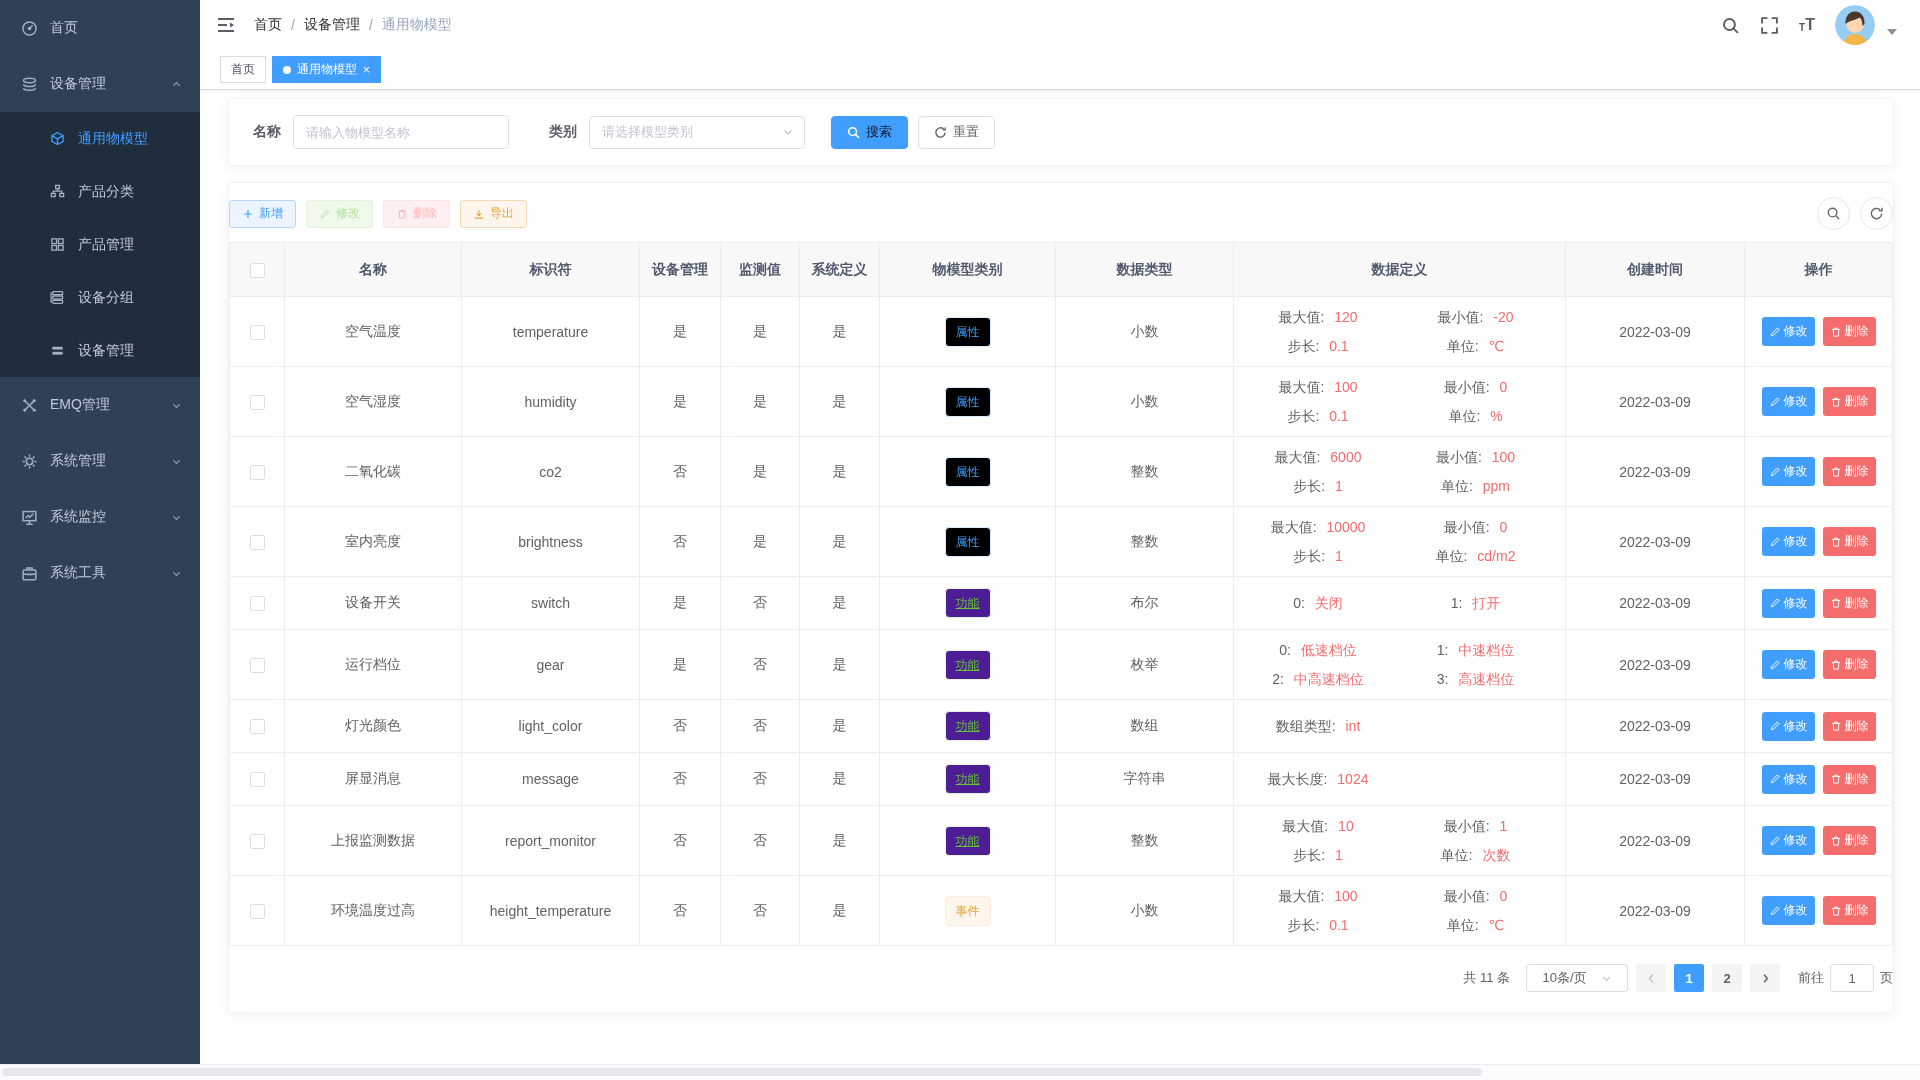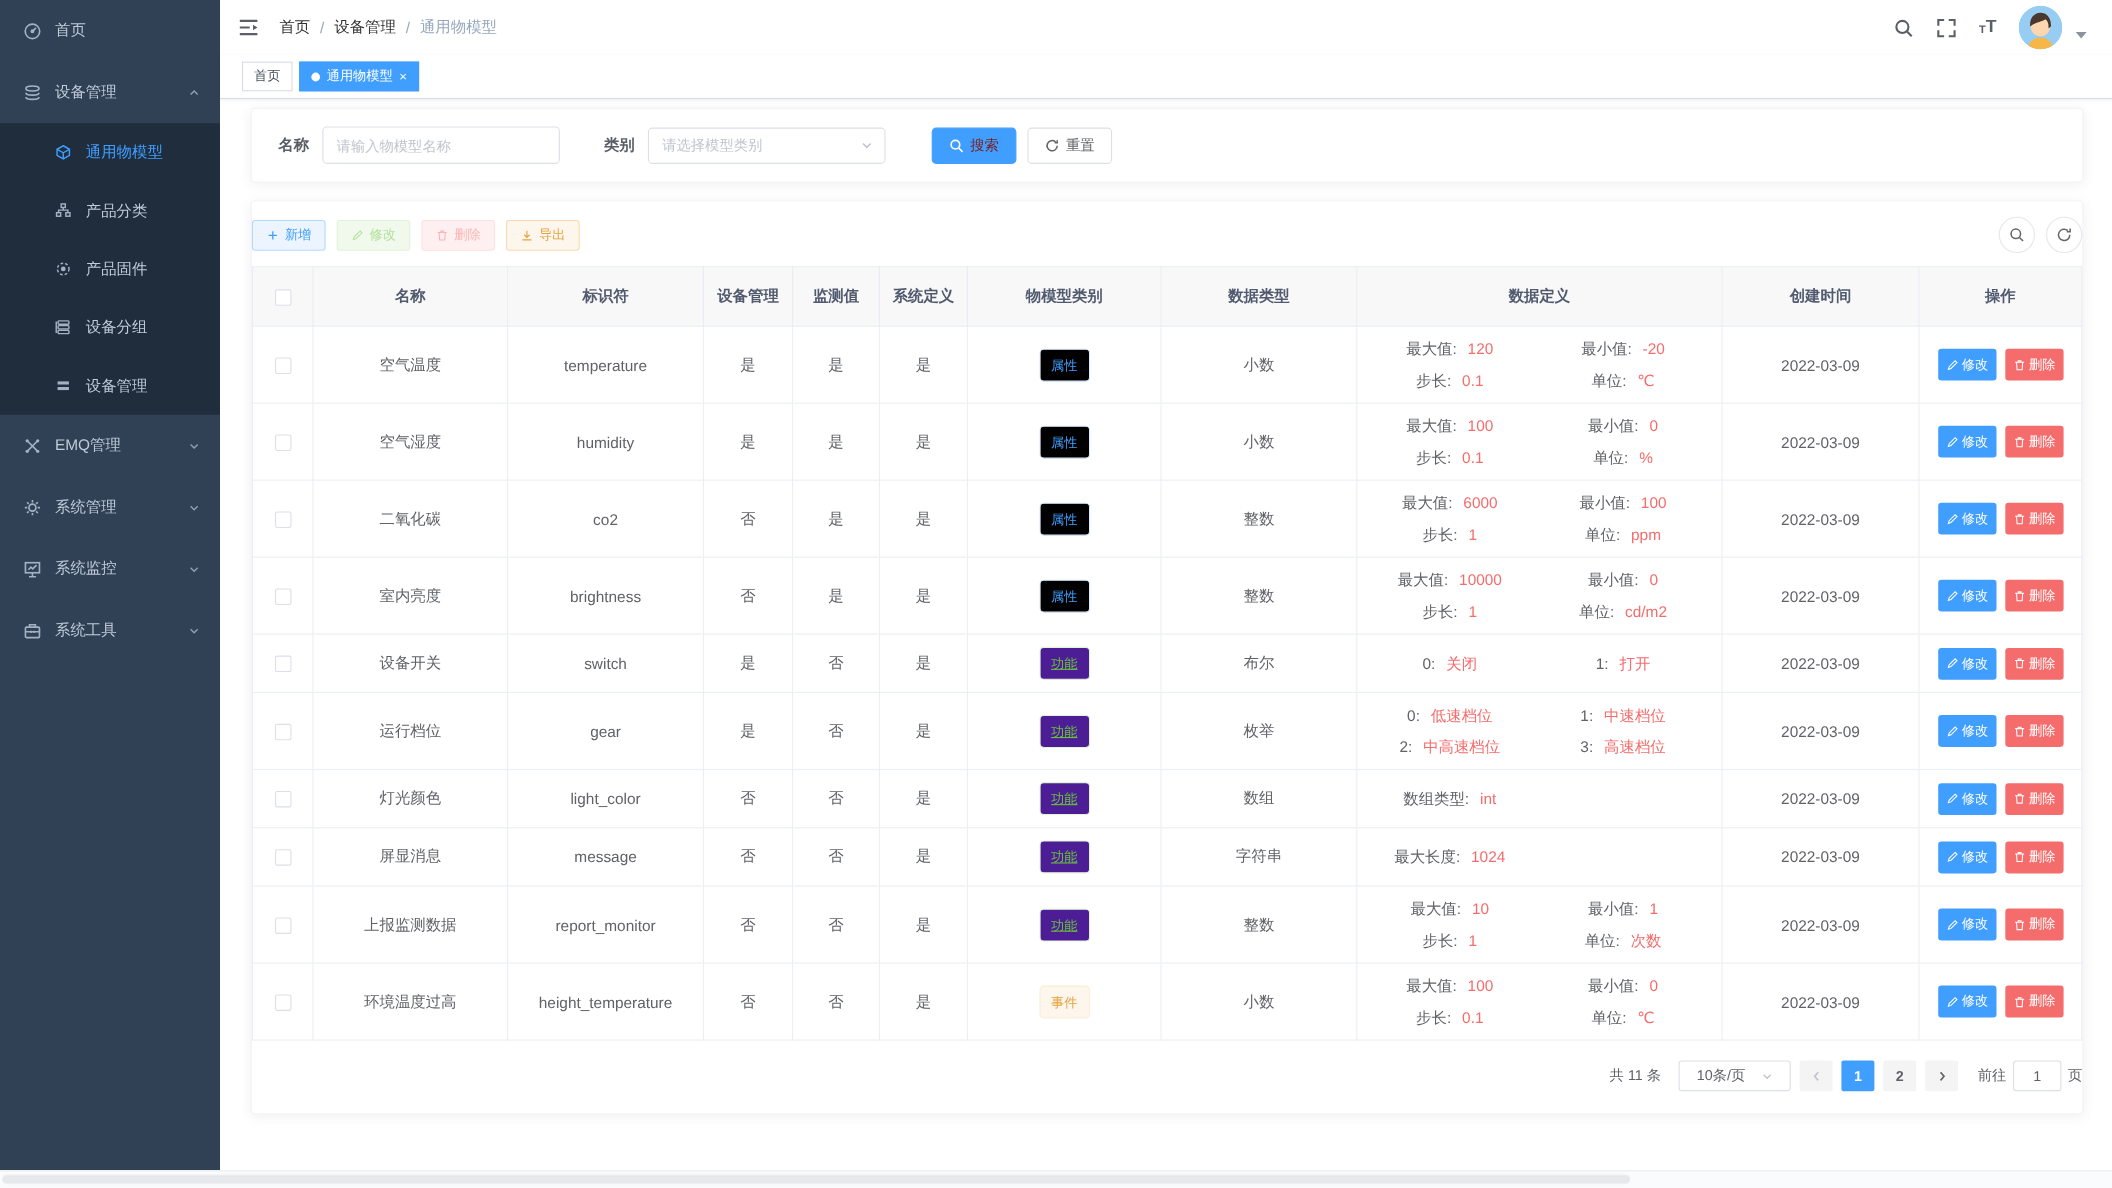--- a/index.html
+++ b/index.html
@@ -58,21 +58,21 @@
   .f-label { font-size:14px; color:#5a5e66; font-weight:700; margin-right:12px; }
   .f-label.second { margin-left:40px; }
   .f-input { width:216px; height:33px; border:1px solid #dcdfe6; border-radius:4px; padding:16px 12px;
     font-size:13px; color:#606266; outline:none; font-family:inherit; }
   .f-input::placeholder { color:#c0c4cc; }
   .f-select { width:216px; height:33px; border:1px solid #dcdfe6; border-radius:4px; padding:0 10px 0 12px;
     display:flex; align-items:center; justify-content:space-between; color:#c0c4cc; font-size:13px; cursor:pointer; background:#fff; }
   .f-select .sel-arrow { color:#c0c4cc; display:flex; }
   .btn { height:33px; border-radius:4px; font-size:13px; display:inline-flex; align-items:center; gap:6px;
     padding:0 15px; cursor:pointer; border:1px solid transparent; font-family:inherit; }
-  .btn-primary { background:#409eff; border-color:#409eff; color:#7f1d1d; margin-left:42px; }
+  .btn-primary { background:#409eff; border-color:#409eff; color:#0f172a; margin-left:26px; }
   .btn-default { background:#fff; border-color:#dcdfe6; color:#606266; margin-left:10px; }
 
   
   .table-card { margin-top:16px; background:#fff; border:1px solid #f2f3f5; border-radius:4px;
     box-shadow:0 2px 12px rgba(0,0,0,.06); padding:14px 0 20px; }
   .toolbar { display:flex; align-items:center; gap:10px; margin-bottom:12px; }
   .btn-mini { height:28px; padding:0 12px; font-size:12px; border-radius:3px; display:inline-flex;
     align-items:center; gap:5px; border:1px solid; cursor:pointer; background:#fff; font-family:inherit; }
   .bm-primary { color:#409eff; background:#ecf5ff; border-color:#b3d8ff; }
   .bm-success { color:#67c23a; background:#f0f9eb; border-color:#c2e7b0; }
@@ -170,25 +170,27 @@
                 <path d="M8 4.9v2.6M3.5 10V7.5h9V10"></path>
                 <rect x="1.5" y="10" width="4" height="3.4"></rect>
                 <rect x="10.5" y="10" width="4" height="3.4"></rect>
               </svg>
             </span>
             <span class="mi-label">产品分类</span>
           </div>
           <div class="menu-item">
             <span class="mi-icon" style="display: inline-flex;">
               <svg width="15" height="15" viewBox="0 0 16 16" fill="none" stroke="currentColor" stroke-width="1.4">
-                <circle cx="8" cy="8" r="5.6" stroke-dasharray="2.6 2"></circle>
-                <circle cx="8" cy="8" r="1.6" fill="currentColor"></circle>
+                <rect x="2" y="2" width="5" height="5"></rect>
+                <rect x="9" y="2" width="5" height="5"></rect>
+                <rect x="2" y="9" width="5" height="5"></rect>
+                <rect x="9" y="9" width="5" height="5"></rect>
               </svg>
             </span>
-            <span class="mi-label">产品固件</span>
+            <span class="mi-label">产品管理</span>
           </div>
           <div class="menu-item">
             <span class="mi-icon" style="display: inline-flex;">
               <svg width="15" height="15" viewBox="0 0 16 16" fill="none" stroke="currentColor" stroke-width="1.4">
                 <rect x="3" y="1.8" width="10.5" height="3.2" rx=".8"></rect>
                 <rect x="3" y="6.4" width="10.5" height="3.2" rx=".8"></rect>
                 <rect x="3" y="11" width="10.5" height="3.2" rx=".8"></rect>
                 <path d="M1.2 2.5v11"></path>
               </svg>
             </span>

